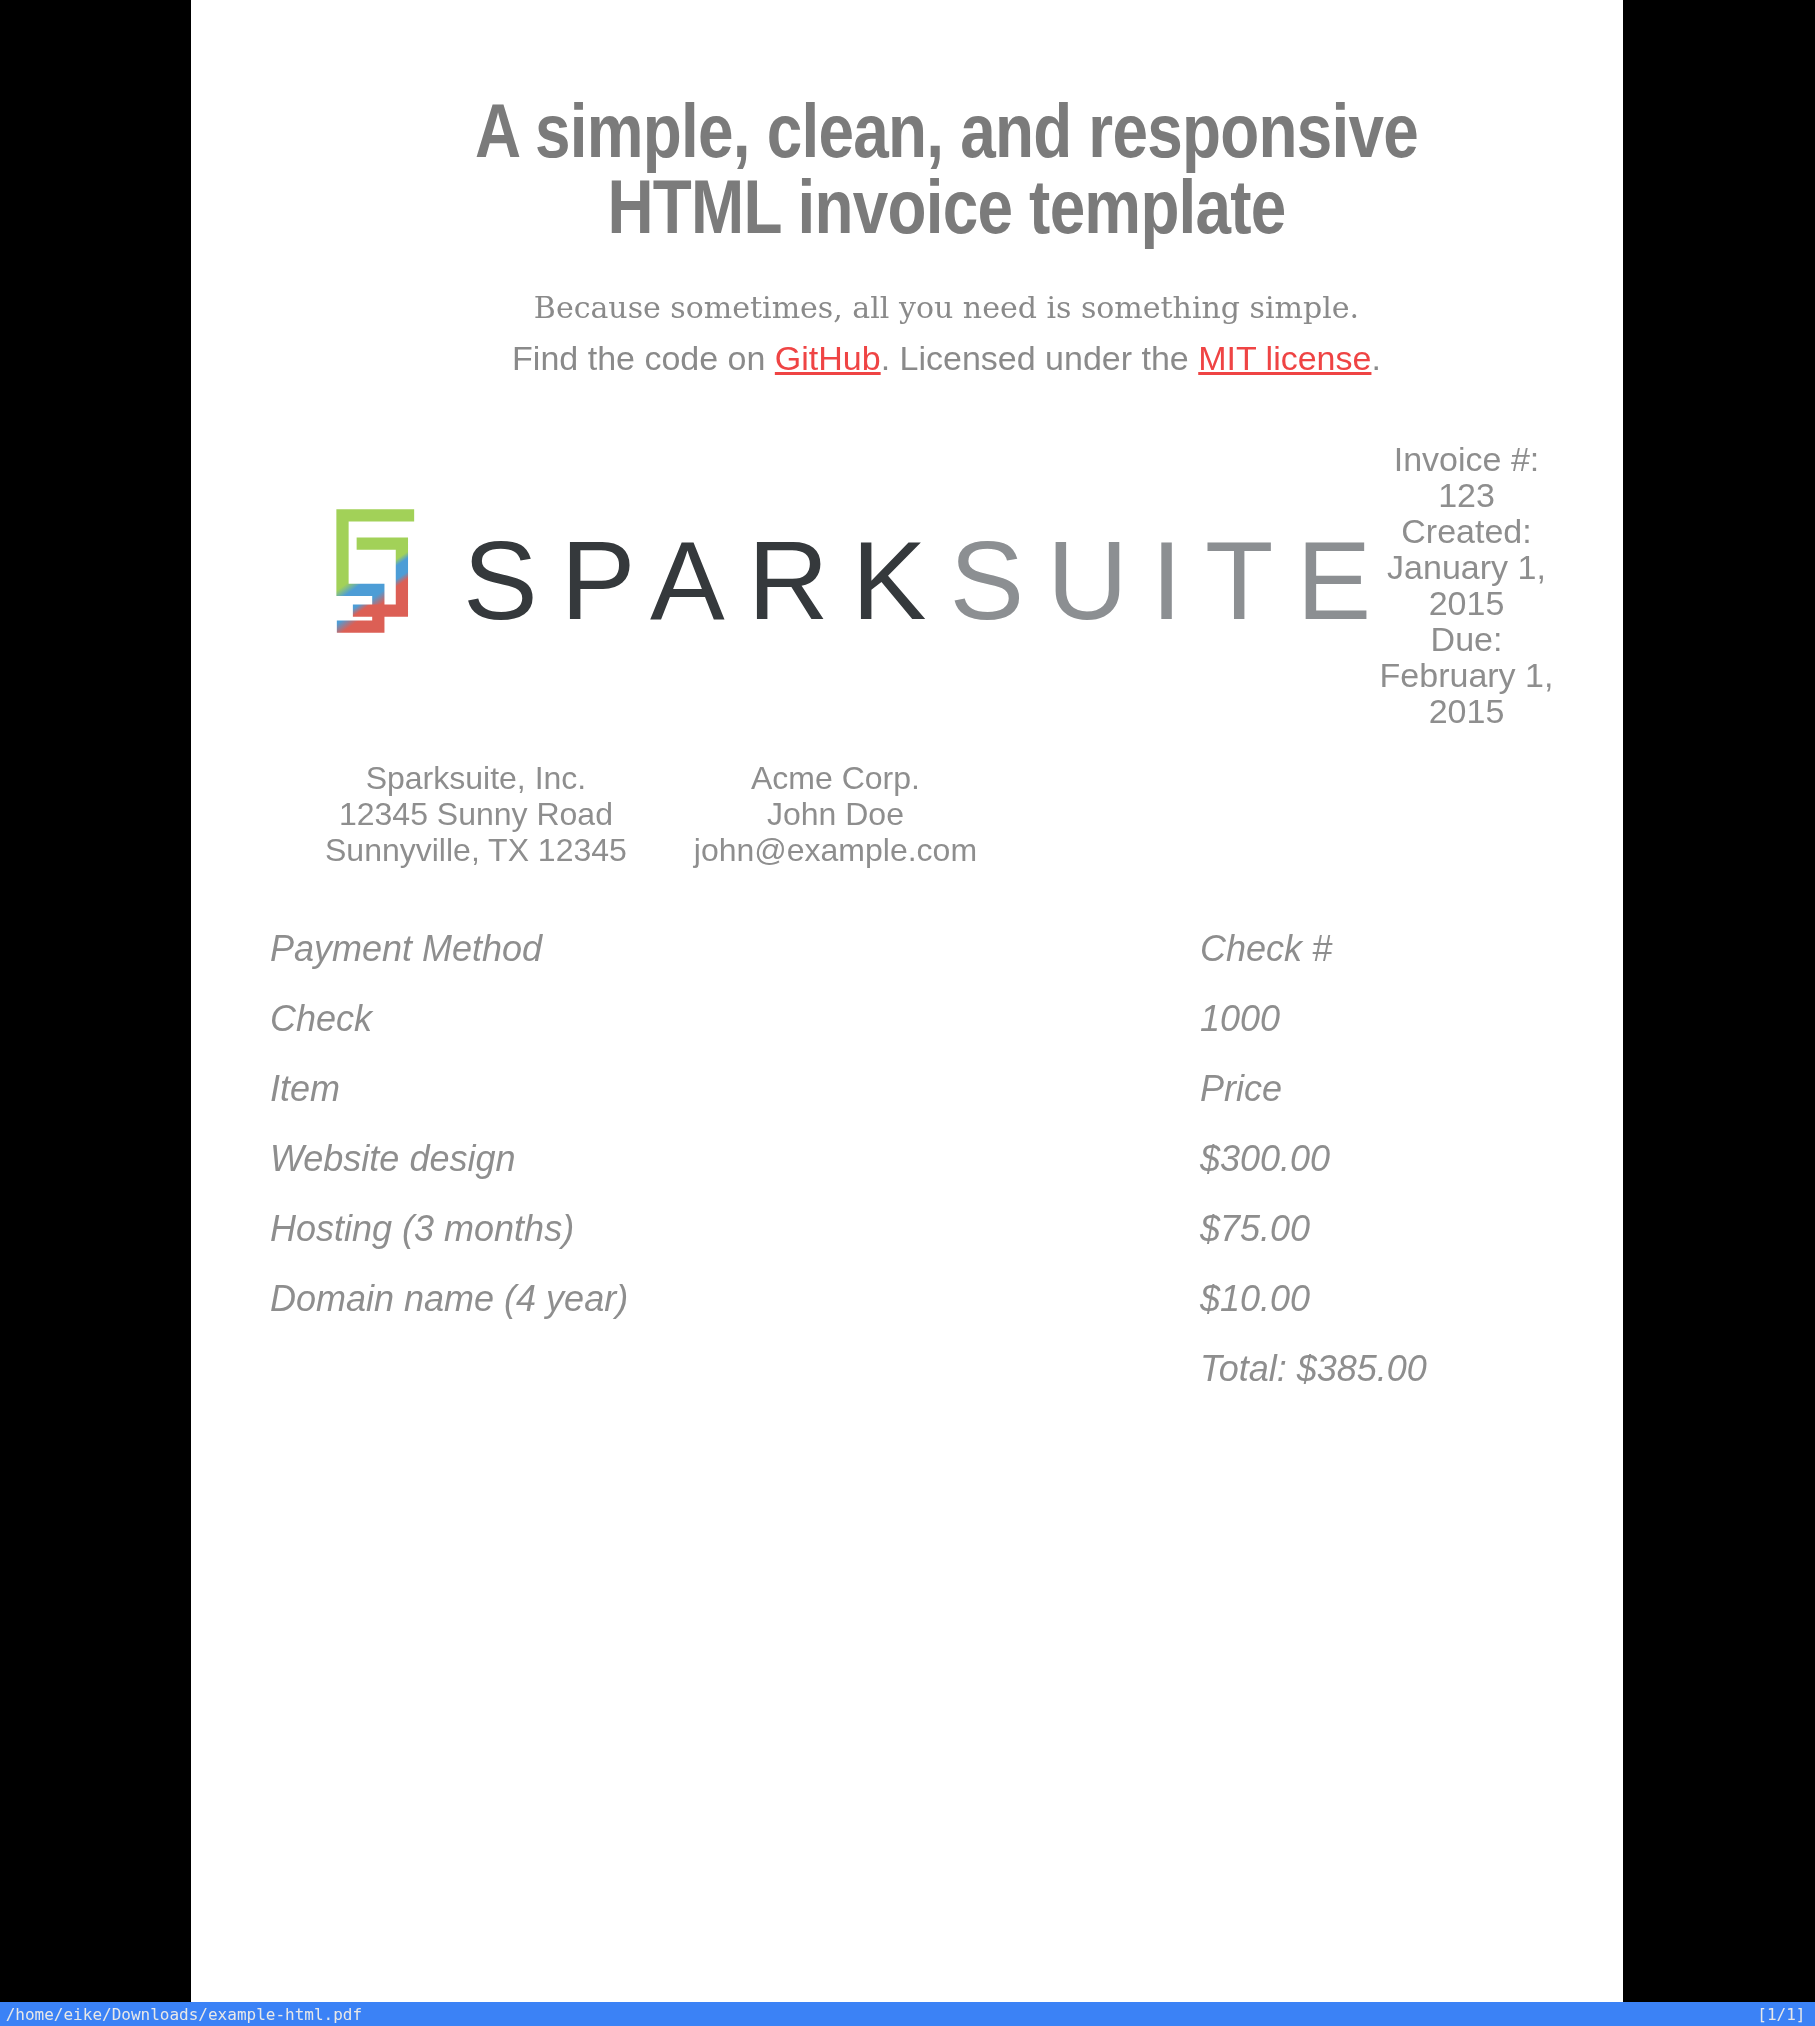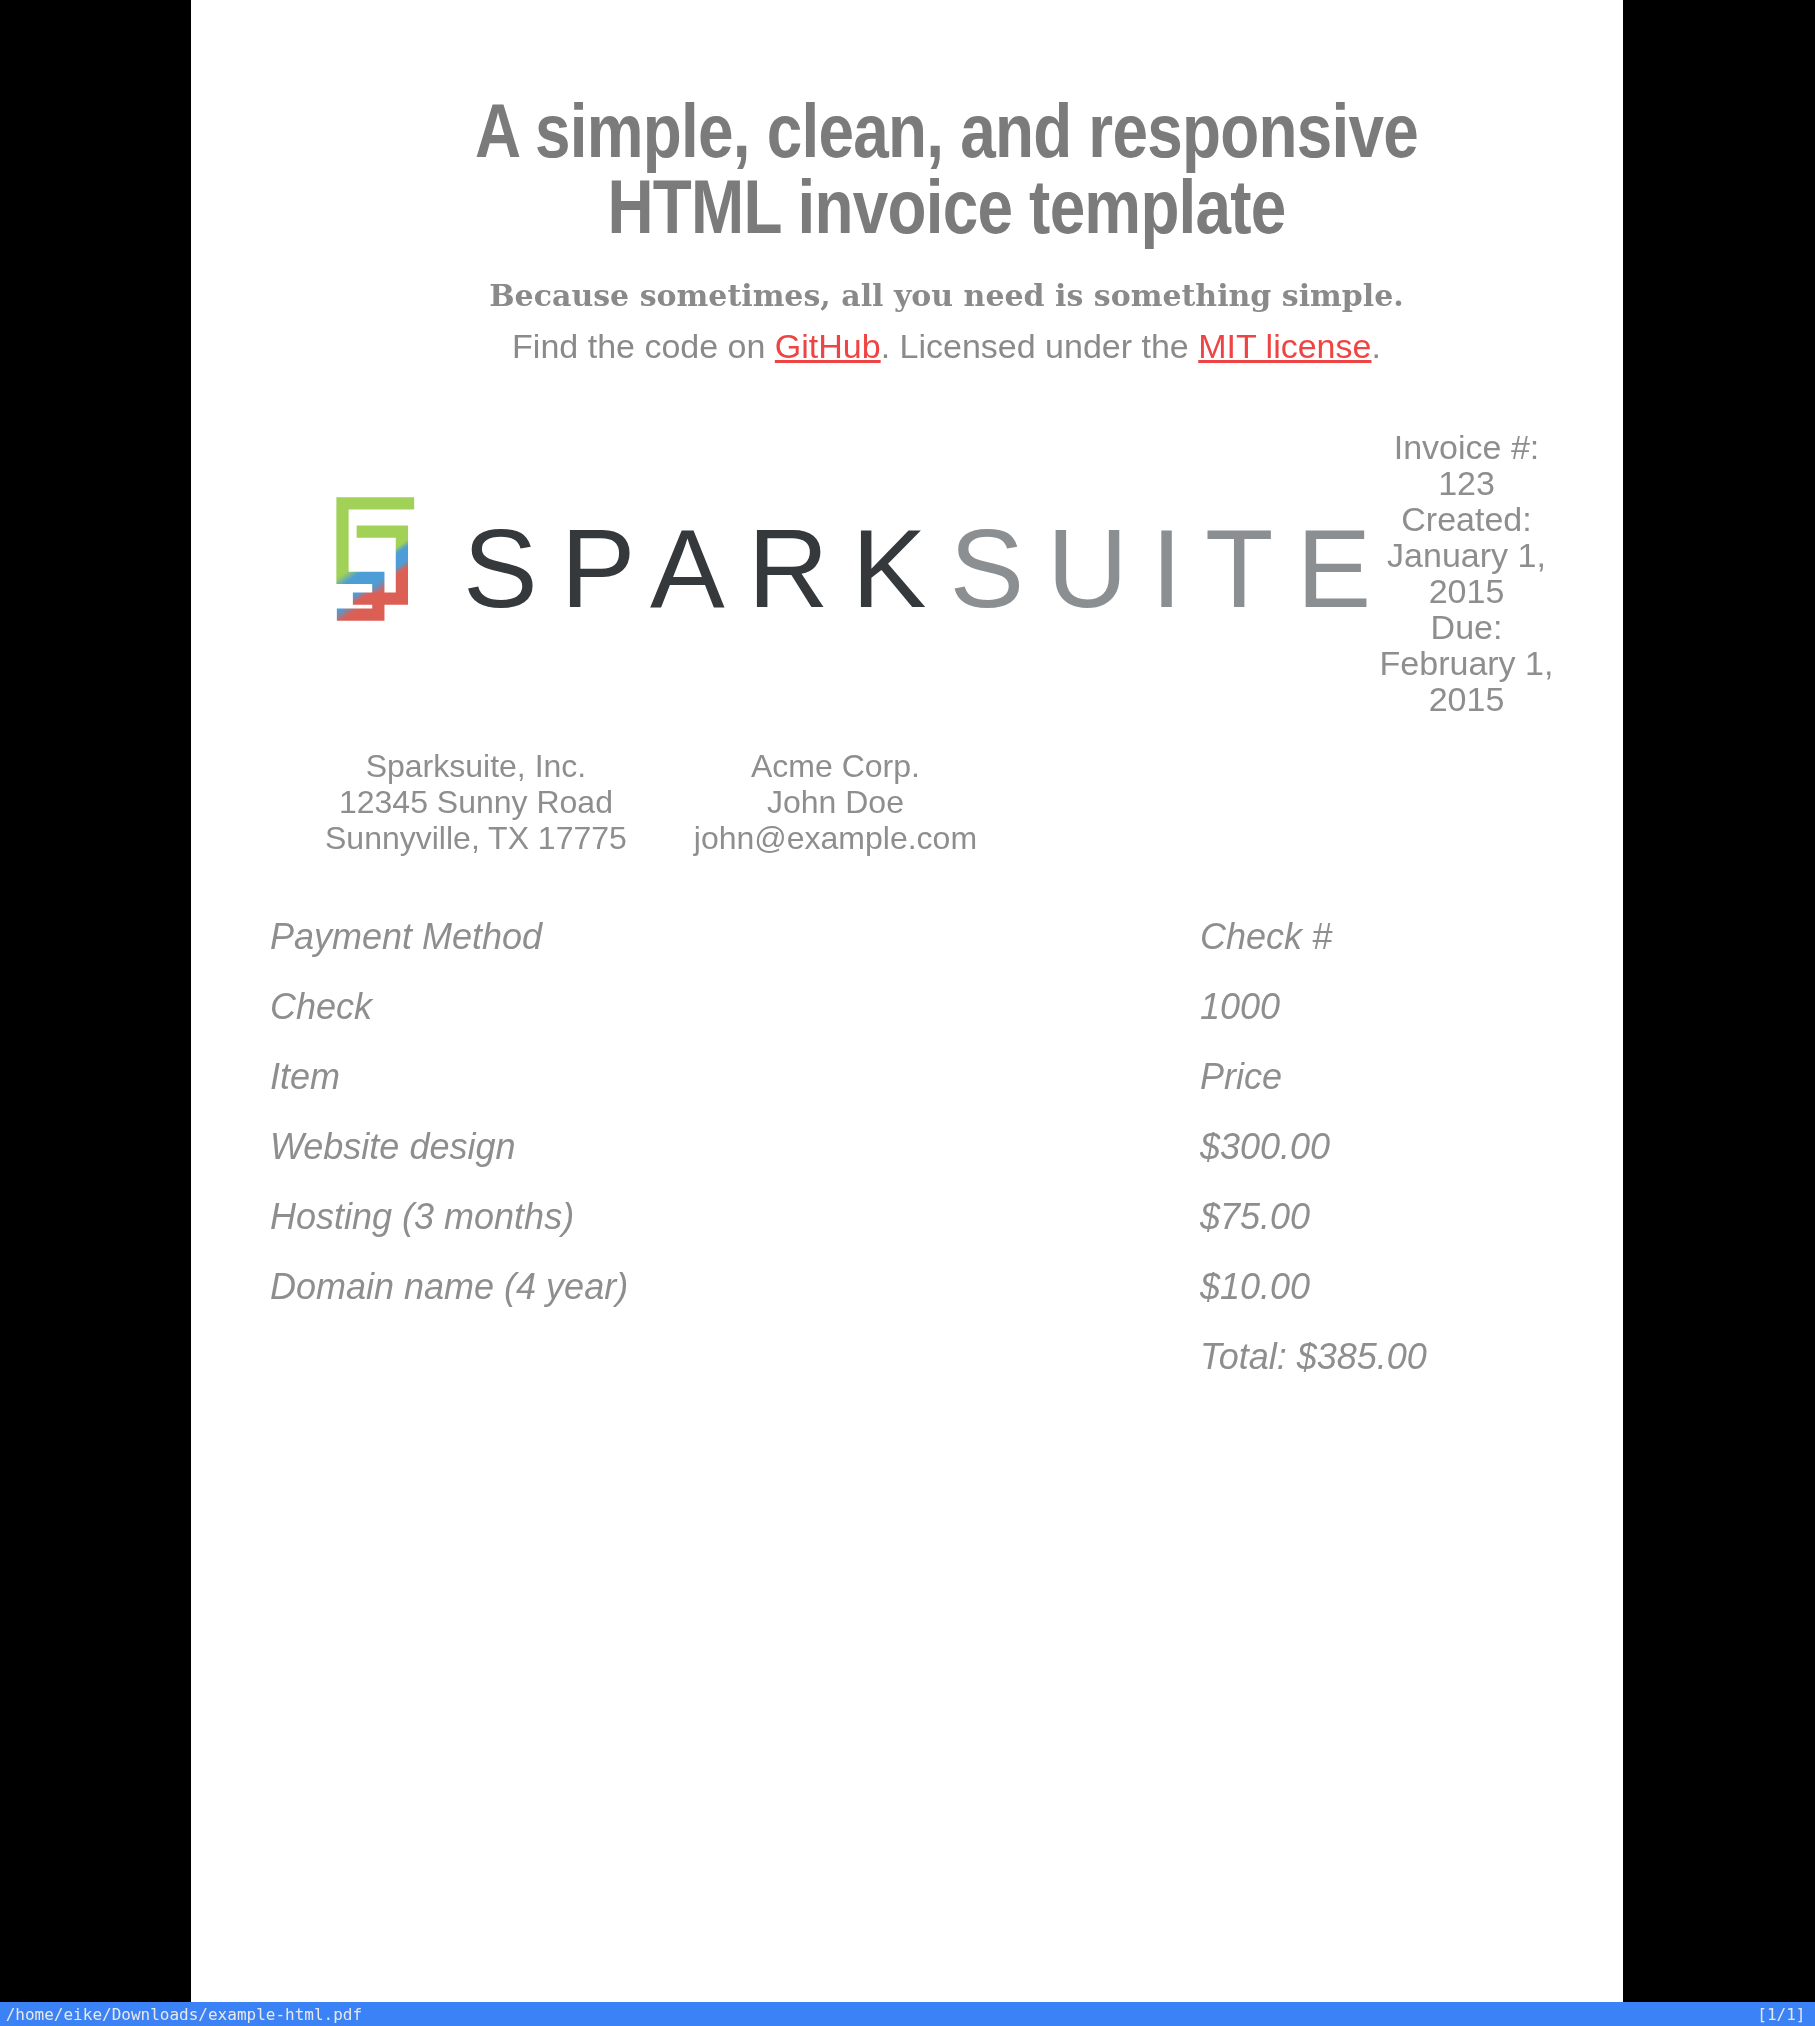--- a/index.html
+++ b/index.html
@@ -27,24 +27,24 @@
     text-align:center;
     font-weight:bold;
     font-size:76px;
     line-height:76px;
     color:#7b7b7b;
     transform:scaleX(0.84);
     transform-origin:50% 50%;
     letter-spacing:-0.9px;
   }
   .subtitle {
-    margin-top:32px;
+    margin-top:44px;
     text-align:center;
     font-family:"DejaVu Serif", serif;
-    font-weight:bold;
+    font-weight:normal;
     font-size:30px;
     line-height:38px;
     color:#8a8a8a;
   }
   .intro {
     margin-top:9.5px;
     text-align:center;
     font-size:34px;
     line-height:42px;
     color:#8a8a8a;
@@ -178,21 +178,21 @@
         <div>Due:</div>
         <div>February 1,</div>
         <div>2015</div>
       </div>
     </div>
 
     <div class="addresses">
       <div class="addr from">
         <div>Sparksuite, Inc.</div>
         <div>12345 Sunny Road</div>
-        <div>Sunnyville, TX 17775</div>
+        <div>Sunnyville, TX 12345</div>
       </div>
       <div class="addr to">
         <div>Acme Corp.</div>
         <div>John Doe</div>
         <div>john@example.com</div>
       </div>
     </div>
 
     <table class="items">
       <tbody>

